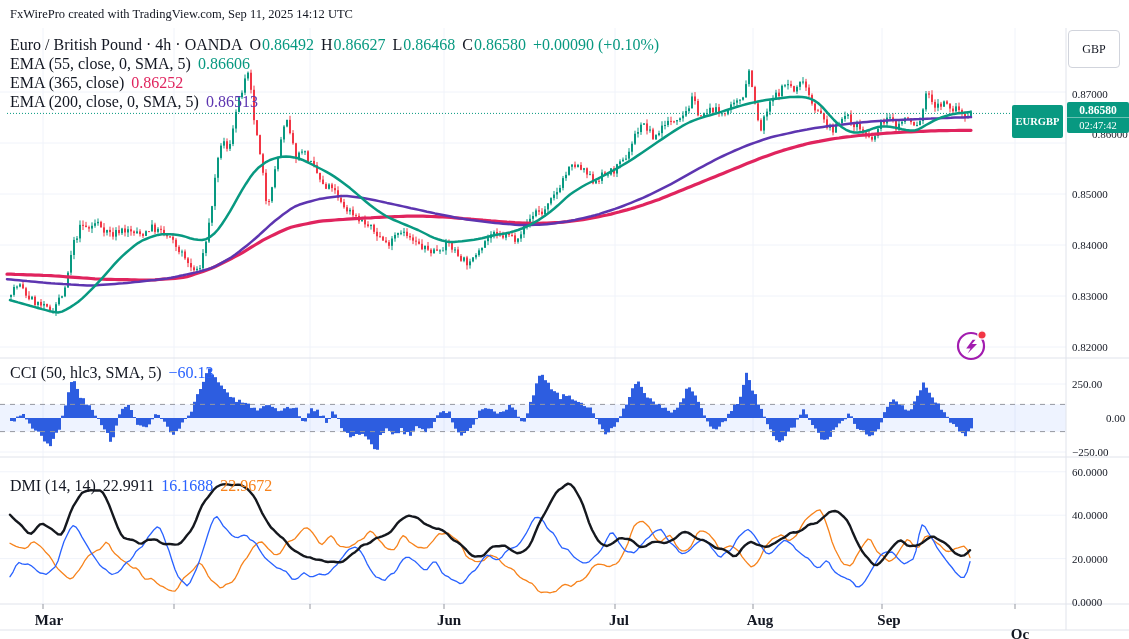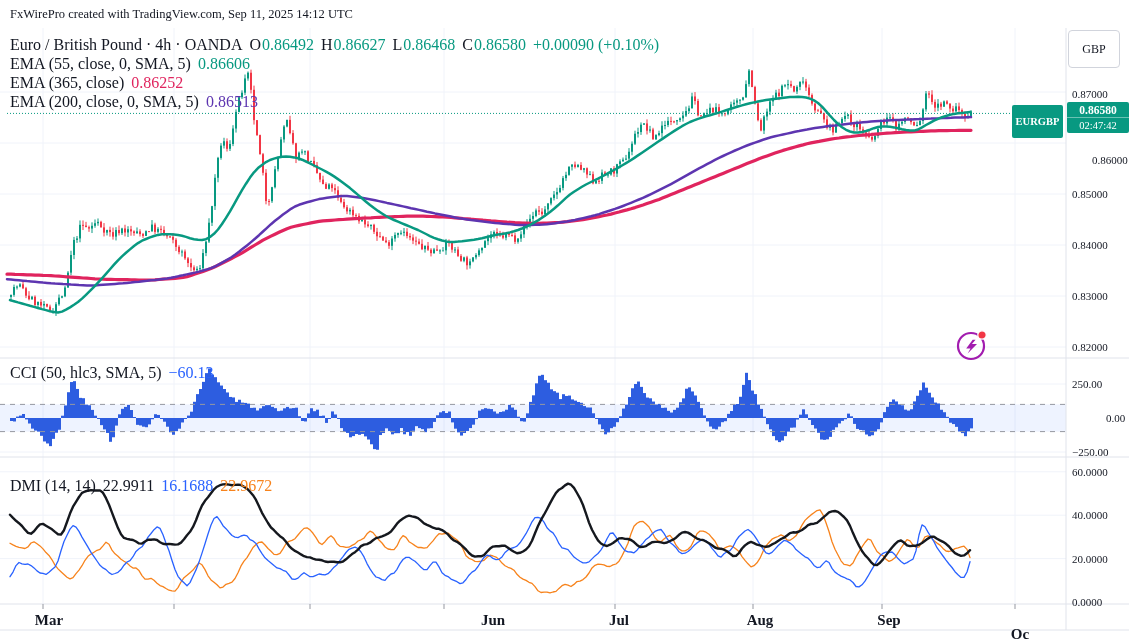--- a/index.html
+++ b/index.html
@@ -1094,34 +1094,34 @@
 <svg class="flash" viewBox="0 0 44 44">
   <circle cx="21" cy="21" r="13" fill="none" stroke="#a21caf" stroke-width="2.2"></circle>
   <path d="M23 12 L14 24 H20 L16 31 L29 18 H22 L27 12 Z" fill="#a21caf" transform="scale(0.72) translate(8.5,8.5)"></path>
   <circle cx="32" cy="10" r="4.2" fill="#f23645" stroke="#fff" stroke-width="1.2"></circle>
 </svg>
 
 <div id="y-axis" class="axis-area" style="left:1066px;top:28px;width:63px;height:602px;cursor:ns-resize;"></div>
 <div id="x-axis" class="axis-area" style="left:0;top:604px;width:1066px;height:35px;cursor:ew-resize;"></div>
 
 <div class="ylab" style="top: 76px; margin-top: 18px;">0.87000</div>
-    <div class="ylab" style="top: 160px; padding-left: 20px;">0.86000</div>
+    <div class="ylab" style="top: 134px; padding-left: 20px;">0.86000</div>
     <div class="ylab" style="top: 194px;">0.85000</div>
     <div class="ylab" style="top: 245px;">0.84000</div>
     <div class="ylab" style="top: 296px;">0.83000</div>
     <div class="ylab" style="top: 347px;">0.82000</div>
     <div class="ylab" style="top: 384px;">250.00</div>
     <div class="ylab" style="top: 418px; margin-left: 34px;">0.00</div>
     <div class="ylab" style="top: 452px;">−250.00</div>
     <div class="ylab" style="top: 471.8px;">60.0000</div>
     <div class="ylab" style="top: 515.2px;">40.0000</div>
     <div class="ylab" style="top: 558.6px;">20.0000</div>
     <div class="ylab" style="top: 602px;">0.0000</div>
     <div class="xlab" style="left: 49px;">Mar</div>
     <div class="xlab" style="left: 180px; margin-top: 48px;">Apr</div>
     <div class="xlab" style="left: 315px; margin-top: 48px;">May</div>
-    <div class="xlab" style="left: 449px; margin-left: 44px;">Jun</div>
+    <div class="xlab" style="left: 449px;">Jun</div>
     <div class="xlab" style="left: 619px;">Jul</div>
     <div class="xlab" style="left: 760px;">Aug</div>
     <div class="xlab" style="left: 889px;">Sep</div>
     <div class="xlab" style="left: 1020px; margin-top: 14px;">Oc</div>
 
 </div>
 
 </body></html>

